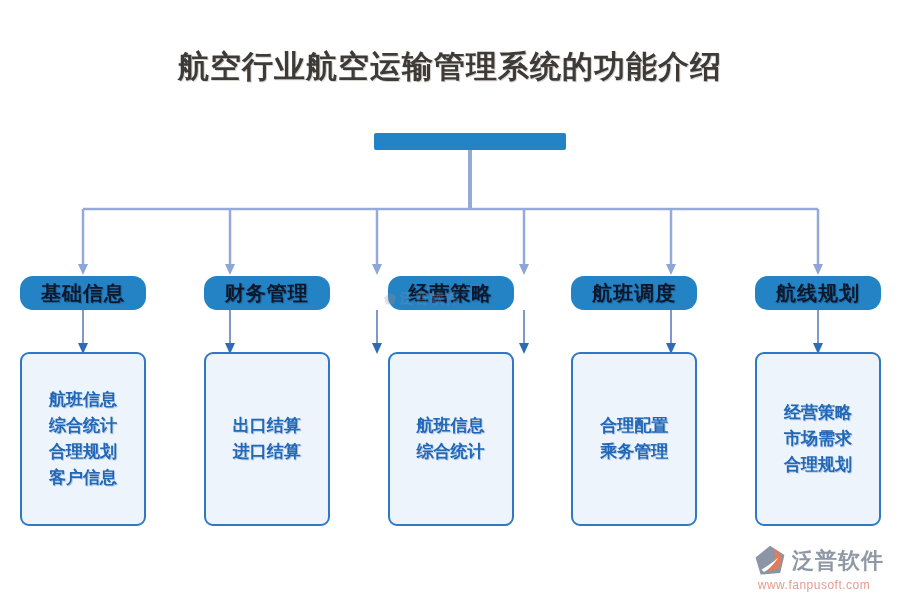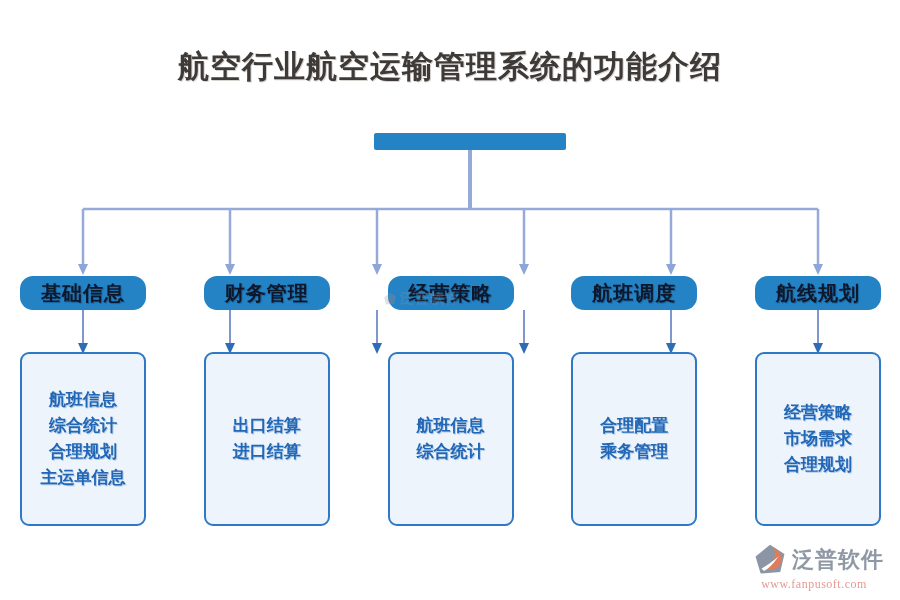--- a/index.html
+++ b/index.html
@@ -41,21 +41,21 @@
     display:flex;align-items:center;gap:3px;
     font-family:"Liberation Sans","DejaVu Sans",sans-serif;
   }
   .watermark .wm-text{font-size:14px;font-weight:bold;color:#8f98a5;letter-spacing:1px;}
   .logo{
     position:absolute;right:16px;bottom:8px;width:140px;
     font-family:"Liberation Sans","DejaVu Sans",sans-serif;
   }
   .logo-row{display:flex;align-items:center;justify-content:flex-end;gap:4px;}
   .logo-name{font-size:22px;font-weight:bold;color:#8f98a5;letter-spacing:1px;}
-  .logo-url{margin-top:0;text-align:center;font-size:12px;color:#e59a91;letter-spacing:.5px;font-family:Liberation Serif, serif;}
+  .logo-url{margin-top:0;text-align:center;font-size:12px;color:#e59a91;letter-spacing:.5px;}
 </style>
 </head>
 <body>
 
 <div class="canvas">
 
   <h1 class="title">航空行业航空运输管理系统的功能介绍</h1>
 
   <div class="root-bar"></div>
 
@@ -93,21 +93,21 @@
   </svg>
 
   <div class="columns">
 
     <div class="col">
       <div class="cat">基础信息</div>
       <div class="child">
         <span>航班信息</span>
         <span>综合统计</span>
         <span>合理规划</span>
-        <span>主运单信息</span>
+        <span>客户信息</span>
       </div>
     </div>
 
 
     <div class="col">
       <div class="cat">财务管理</div>
       <div class="child">
         <span>出口结算</span>
         <span>进口结算</span>
       </div>

